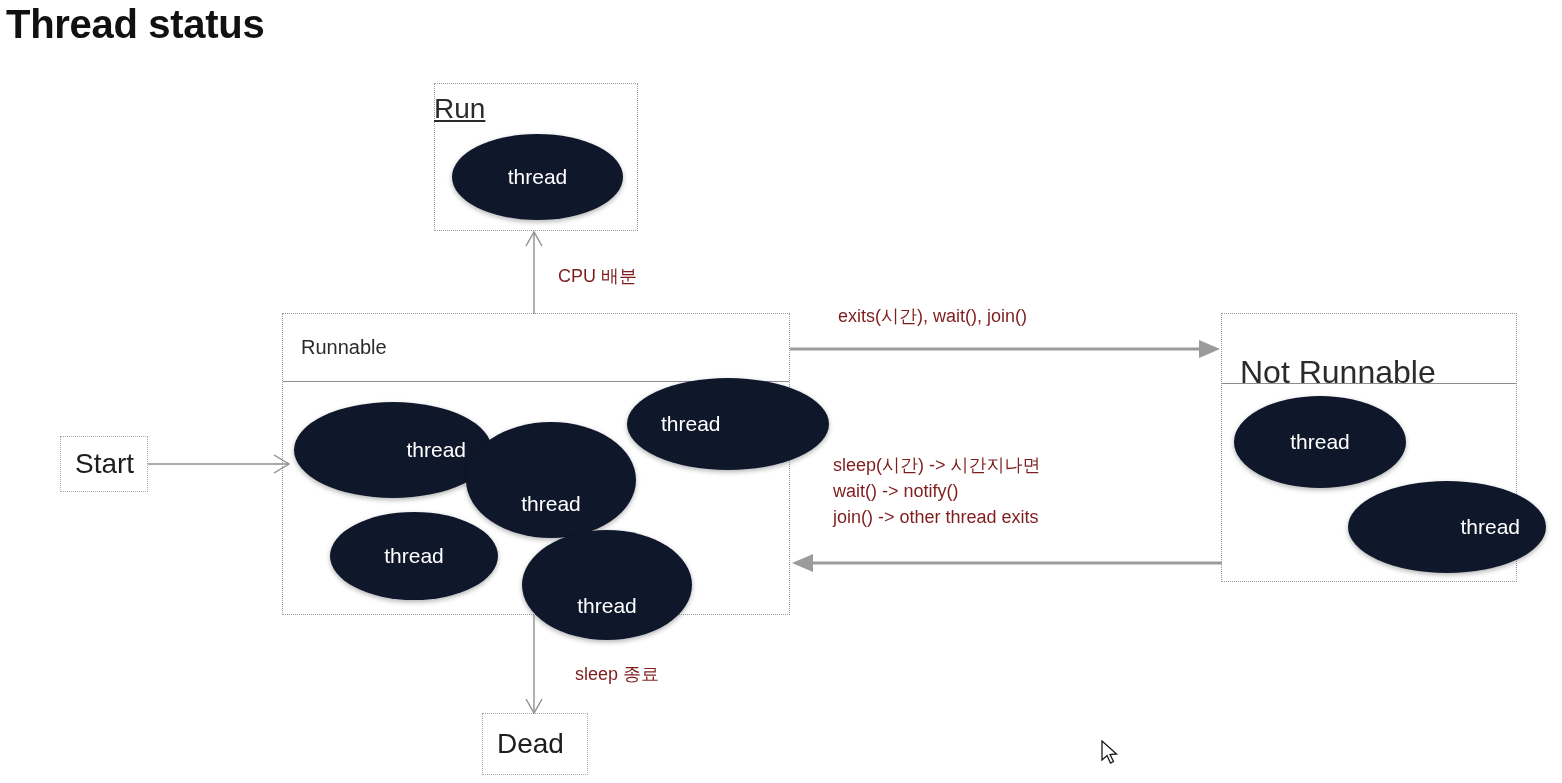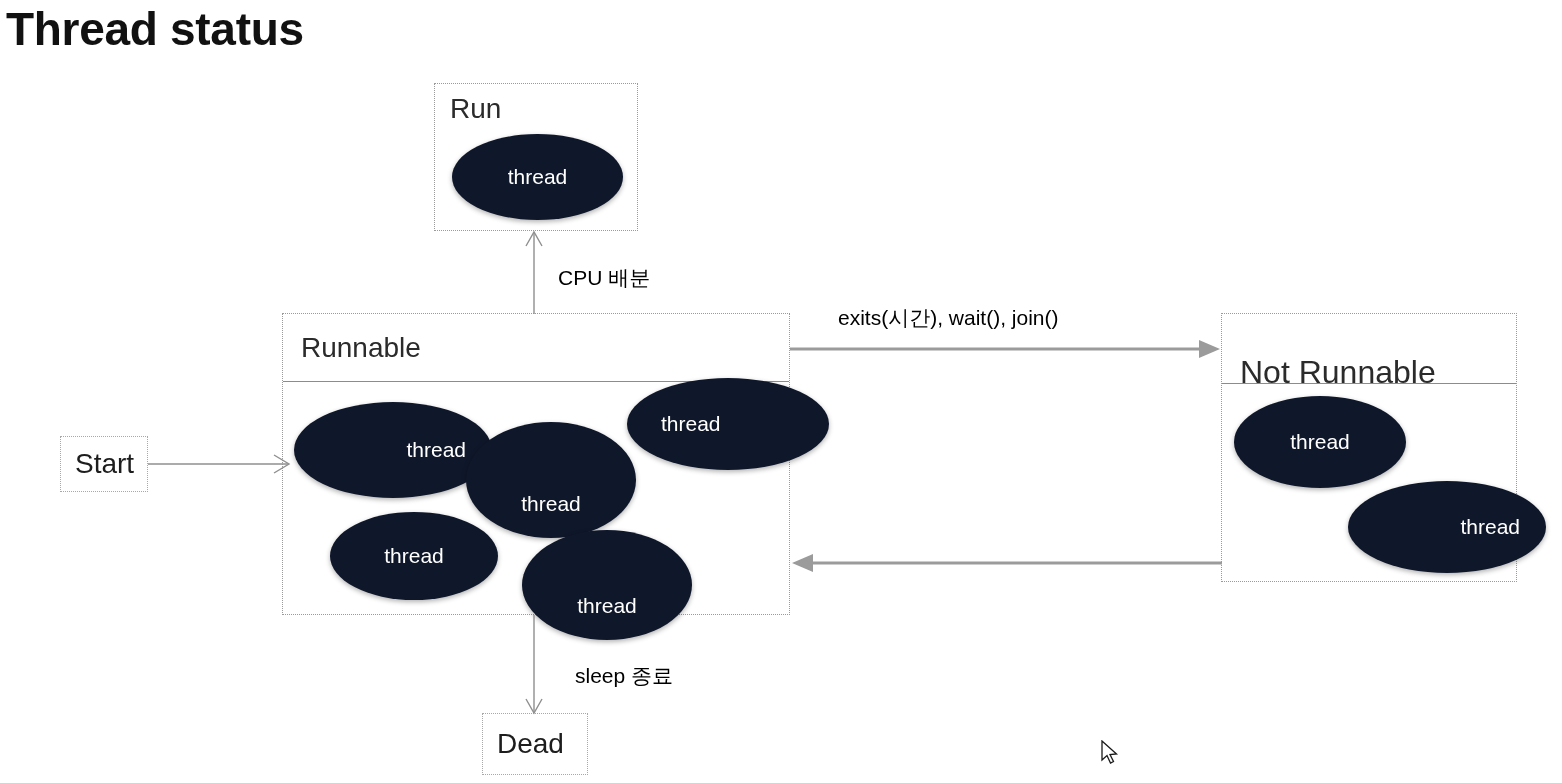--- a/index.html
+++ b/index.html
@@ -17,21 +17,21 @@
     height: 783px;
     background: #ffffff;
     overflow: hidden;
   }
 
   
   .page-title {
     position: absolute;
     left: 6px;
     top: 2px;
-    font-size: 46px;
+    font-size: 40px;
     font-weight: bold;
     letter-spacing: -0.3px;
     color: #111111;
     white-space: nowrap;
   }
 
   
   .state-box {
     position: absolute;
     box-sizing: border-box;
@@ -82,22 +82,22 @@
     display: flex;
     align-items: center;
     padding-left: 14px;
     font-size: 28px;
     color: #1d1d1d;
   }
 
   
   .edge-label {
     position: absolute;
-    font-size: 21px;
-    color: #000000;
+    font-size: 18px;
+    color: #7f1d1d;
     white-space: pre;
     line-height: 1.45;
   }
   .edge-label.multi { white-space: pre-line; }
 
   
   .arrow-svg {
     position: absolute;
     overflow: visible;
   }
@@ -111,26 +111,26 @@
 </style>
 </head>
 <body>
 
 <div id="canvas">
 
   <div class="page-title">Thread status</div>
 
   <div class="state-box" style="left:434px; top:83px; width:204px; height:148px;">
   </div>
-  <div class="box-title-free" style="left:450px; top:93px; font-size:28px;">Run</div>
+  <div class="box-title-free" style="left:434px; top:93px; font-size:28px;text-decoration:underline;">Run</div>
   <div class="thread" style="left:452px; top:134px; width:171px; height:86px;">thread</div>
 
   <div class="state-box" style="left:282px; top:313px; width:508px; height:302px;">
     <div class="box-header" style="height:68px;">
-      <span style="font-size:28px;">Runnable</span>
+      <span style="font-size:20px;">Runnable</span>
     </div>
   </div>
 
   <div class="thread lbl-right" style="left:294px; top:402px; width:172px; height:96px;">thread</div>
   <div class="thread lbl-low" style="left:466px; top:422px; width:170px; height:94px;">thread</div>
   <div class="thread lbl-left" style="left:627px; top:378px; width:168px; height:92px;">thread</div>
   <div class="thread" style="left:330px; top:512px; width:168px; height:88px;">thread</div>
   <div class="thread lbl-low" style="left:522px; top:530px; width:170px; height:88px;">thread</div>
 
   <div class="state-box" style="left:1221px; top:313px; width:296px; height:269px;">
@@ -163,20 +163,23 @@
   <svg class="arrow-svg" style="left:790px; top:336px; width:432px; height:26px;" viewBox="0 0 432 26">
     <line x1="0" y1="13" x2="412" y2="13" stroke="#9b9b9b" stroke-width="3.2"></line>
     <polygon points="409,4 430,13 409,22" fill="#9b9b9b"></polygon>
   </svg>
   <div class="edge-label" style="left:838px; top:303px;">exits(시간), wait(), join()</div>
 
   <svg class="arrow-svg" style="left:790px; top:550px; width:432px; height:26px;" viewBox="0 0 432 26">
     <line x1="20" y1="13" x2="432" y2="13" stroke="#9b9b9b" stroke-width="3.2"></line>
     <polygon points="23,4 2,13 23,22" fill="#9b9b9b"></polygon>
   </svg>
+  <div class="edge-label multi" style="left:833px; top:452px;">sleep(시간) -&gt; 시간지나면
+wait() -&gt; notify()
+join() -&gt; other thread exits</div>
 
   <svg class="arrow-svg" style="left:521px; top:615px; width:28px; height:100px;" viewBox="0 0 28 100">
     <line x1="13" y1="0" x2="13" y2="97" stroke="#8f8f8f" stroke-width="1.4"></line>
     <polyline points="5,84 13,98 21,84" fill="none" stroke="#8f8f8f" stroke-width="1.4"></polyline>
   </svg>
   <div class="edge-label" style="left:575px; top:661px;">sleep 종료</div>
 
   <svg class="cursor" style="left:1101px; top:740px;" viewBox="0 0 20 28">
     <polygon points="1,1 1,20 6,15.5 9.5,23 12.5,21.5 9,14.5 15.5,14" fill="#ffffff" stroke="#1a1a1a" stroke-width="1.3"></polygon>
   </svg>

